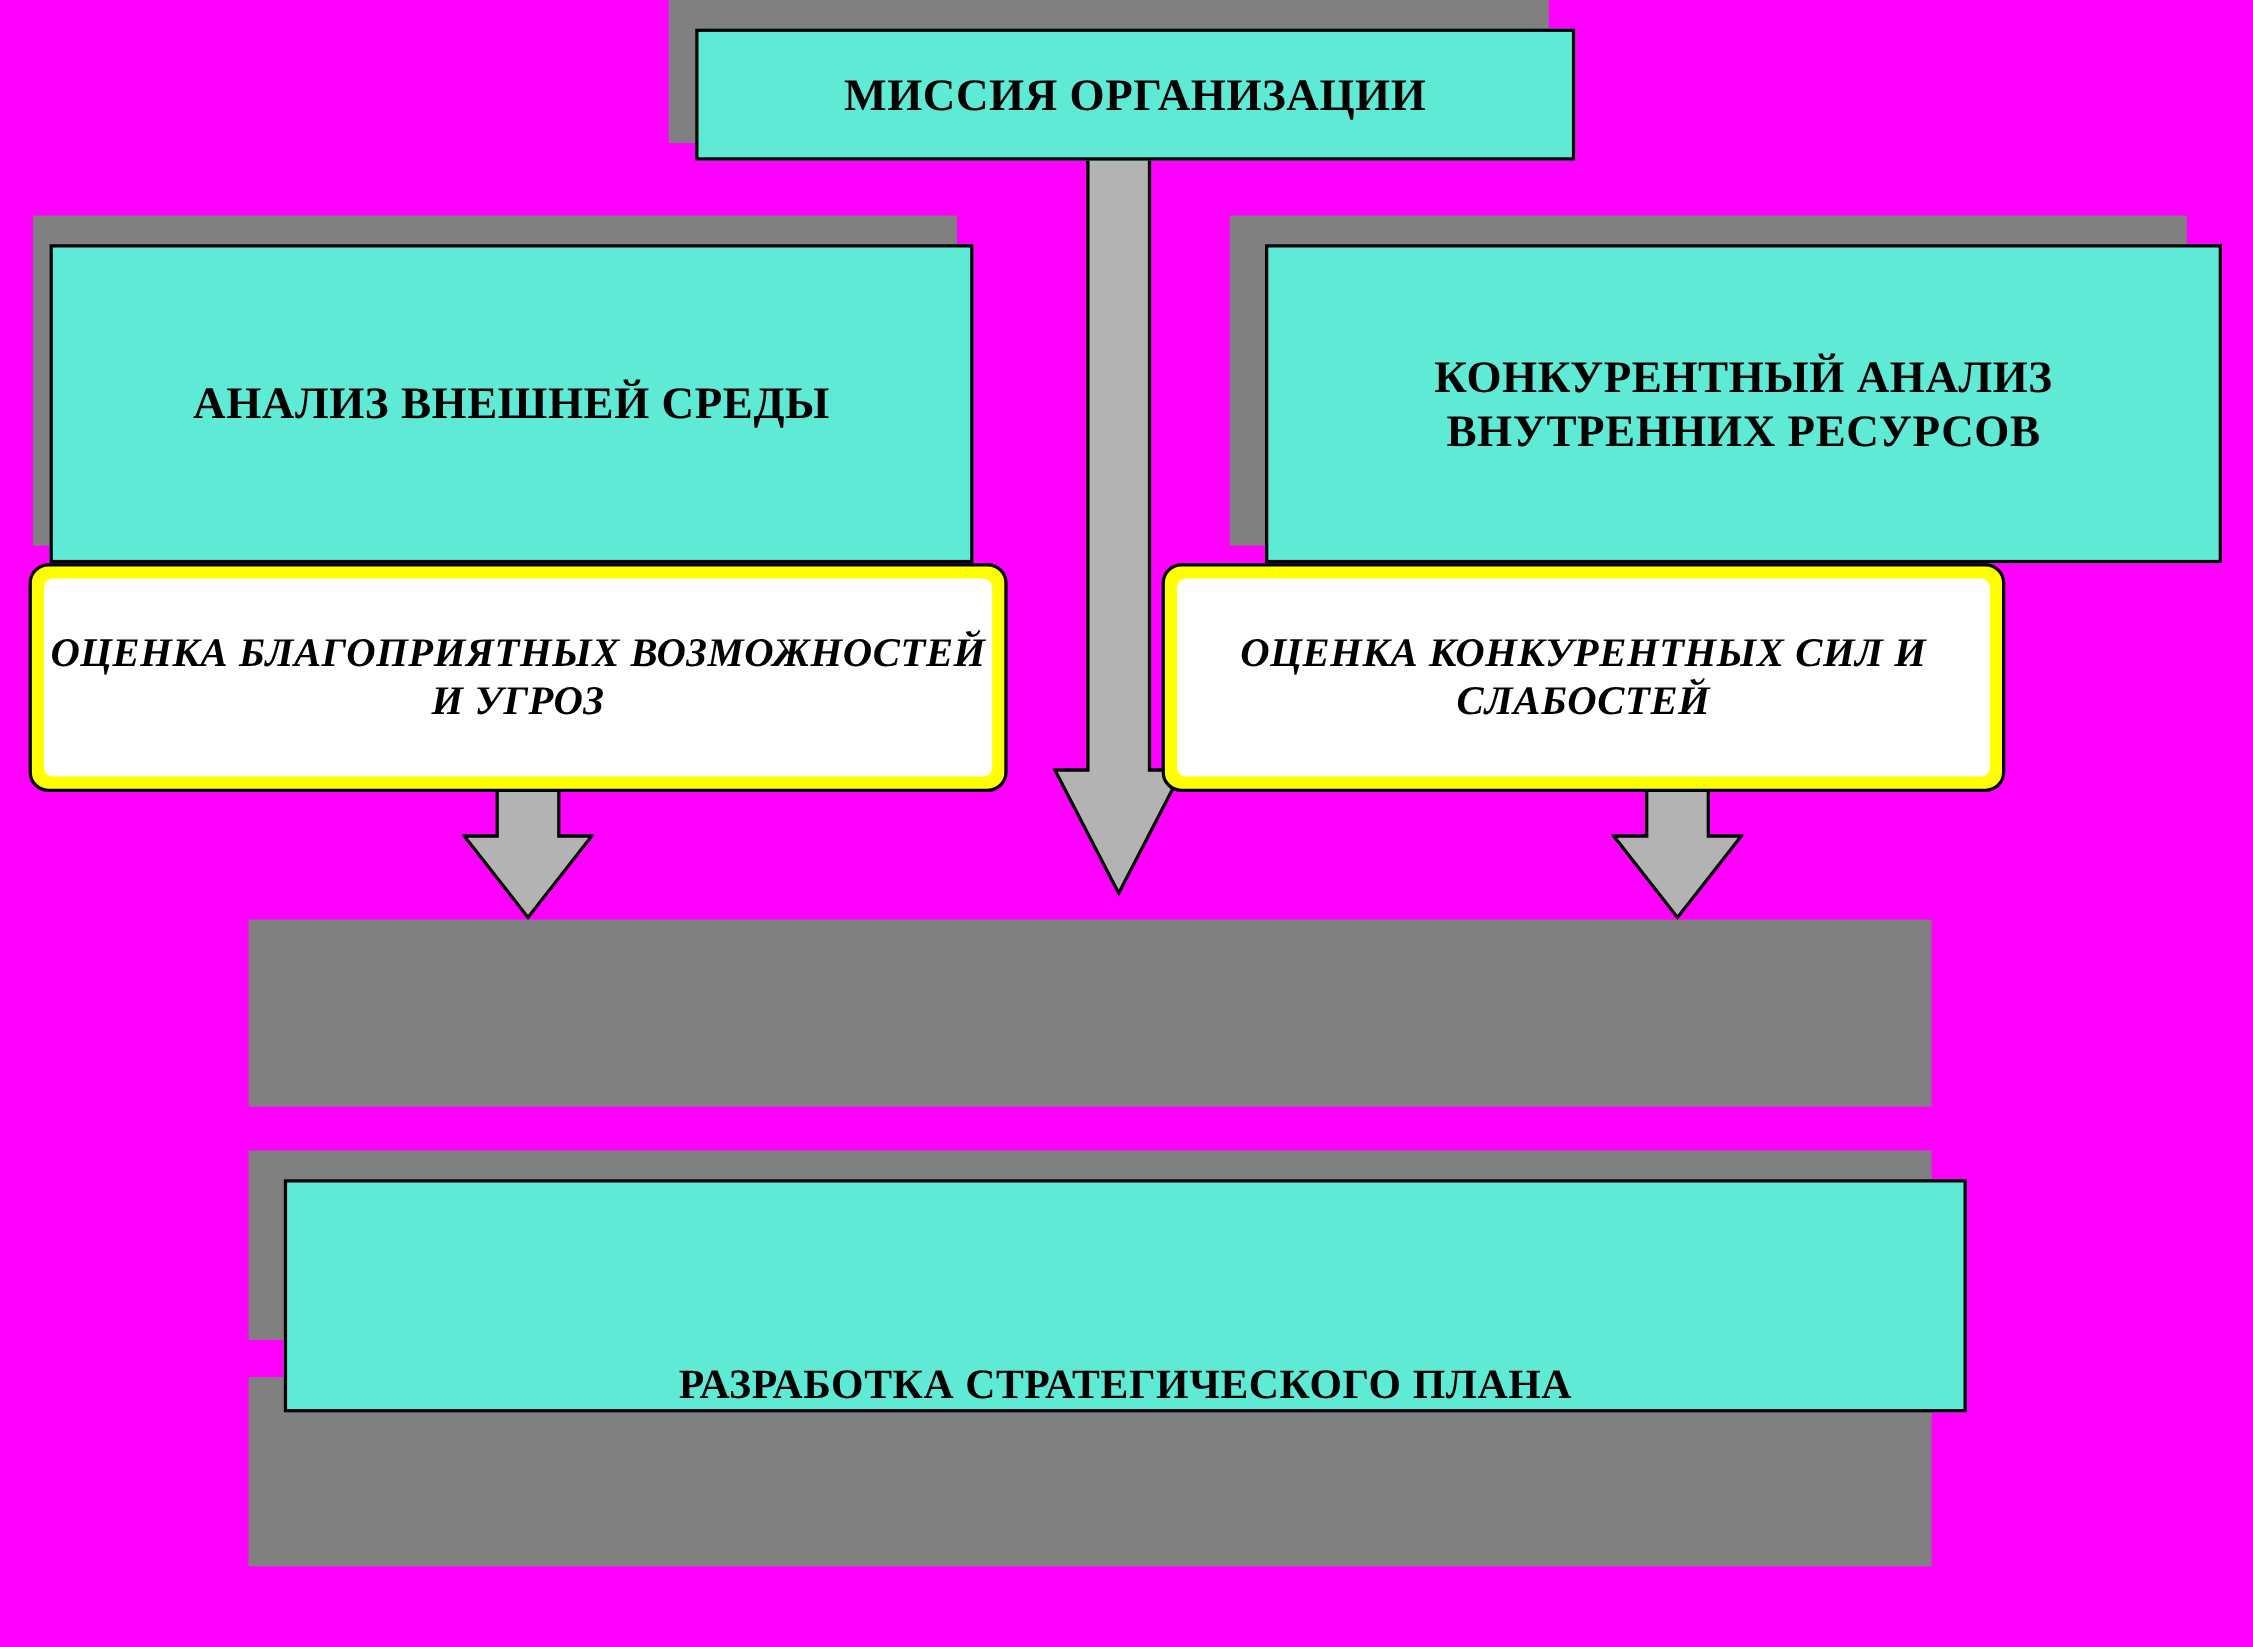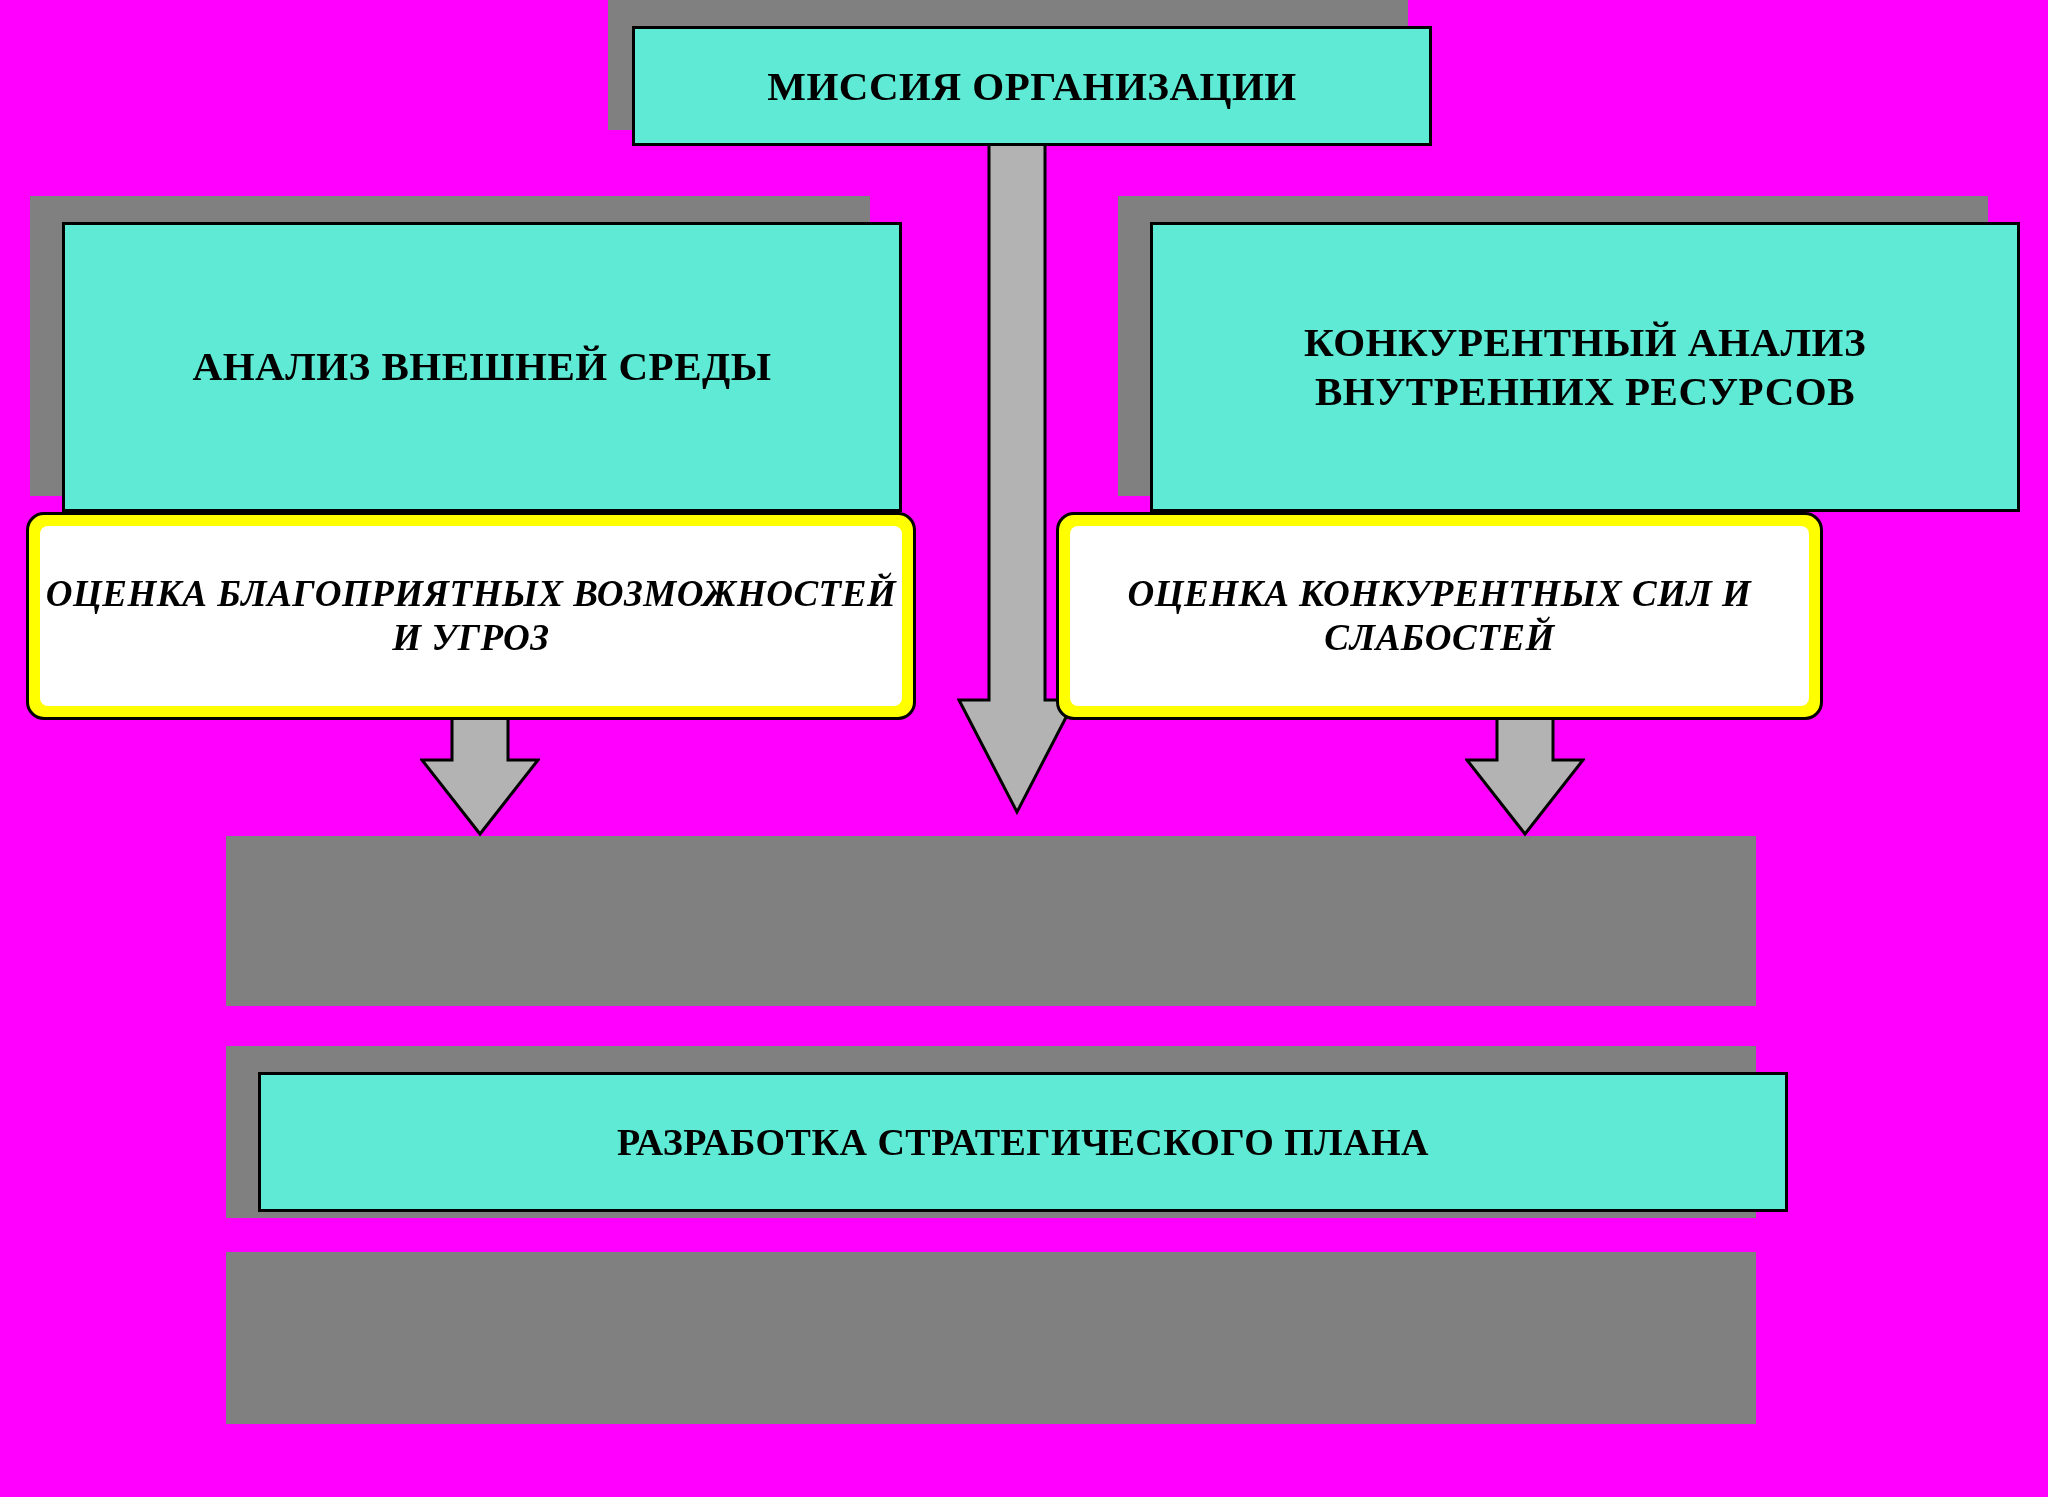--- a/index.html
+++ b/index.html
@@ -97,21 +97,21 @@
       <polygon points="32,0 88,0 88,48 118,48 60,122 2,48 32,48" fill="#B3B3B3" stroke="#000000" stroke-width="3"></polygon>
     </svg>
   </div>
 
   <div class="shadow" style="left:608px; top:0px; width:800px; height:130px;"></div>
   <div class="node t-mission" style="left:632px; top:26px; width:800px; height:120px;">
     <span>МИССИЯ ОРГАНИЗАЦИИ</span>
   </div>
 
   <div class="shadow" style="left:30px; top:196px; width:840px; height:300px;"></div>
-  <div class="node t-analysis" style="left:62px; top:222px; width:840px; height:290px;">
+  <div class="node t-analysis" style="left:45px; top:222px; width:840px; height:290px;">
     <span>АНАЛИЗ ВНЕШНЕЙ СРЕДЫ</span>
   </div>
 
   <div class="shadow" style="left:1118px; top:196px; width:870px; height:300px;"></div>
   <div class="node t-analysis" style="left:1150px; top:222px; width:870px; height:290px;">
     <span style="max-width:820px;">КОНКУРЕНТНЫЙ АНАЛИЗ ВНУТРЕННИХ РЕСУРСОВ</span>
   </div>
 
   <div class="node yellow" style="left:26px; top:512px; width:890px; height:208px;">
     <div class="inner t-assess">
@@ -121,19 +121,19 @@
 
   <div class="node yellow" style="left:1056px; top:512px; width:767px; height:208px;">
     <div class="inner t-assess">
       <span>ОЦЕНКА КОНКУРЕНТНЫХ СИЛ И СЛАБОСТЕЙ</span>
     </div>
   </div>
 
   <div class="shadow" style="left:226px; top:836px; width:1530px; height:170px;"></div>
 
   <div class="shadow" style="left:226px; top:1046px; width:1530px; height:172px;"></div>
-  <div class="node t-flow" style="left:258px; top:1072px; width:1530px; height:140px;">
+  <div class="node t-flow" style="left:258px; top:1072px; width:1530px; height:212px;align-items:flex-end;">
     <span>РАЗРАБОТКА СТРАТЕГИЧЕСКОГО ПЛАНА</span>
   </div>
 
   <div class="shadow" style="left:226px; top:1252px; width:1530px; height:172px;"></div>
 
 </div>
 
 </body></html>

